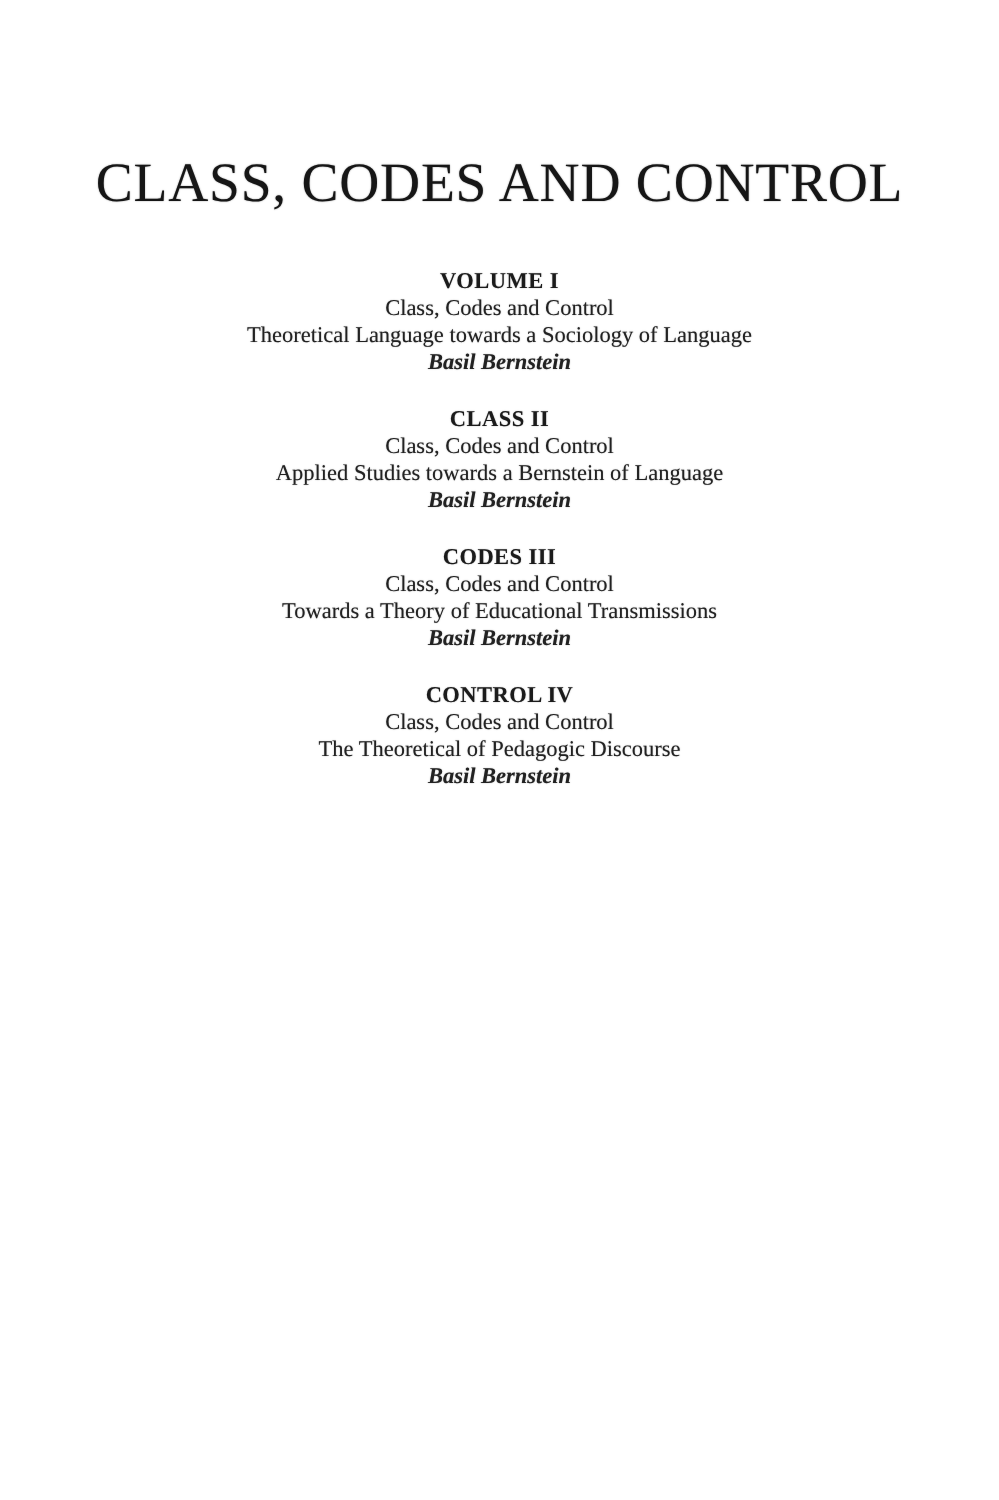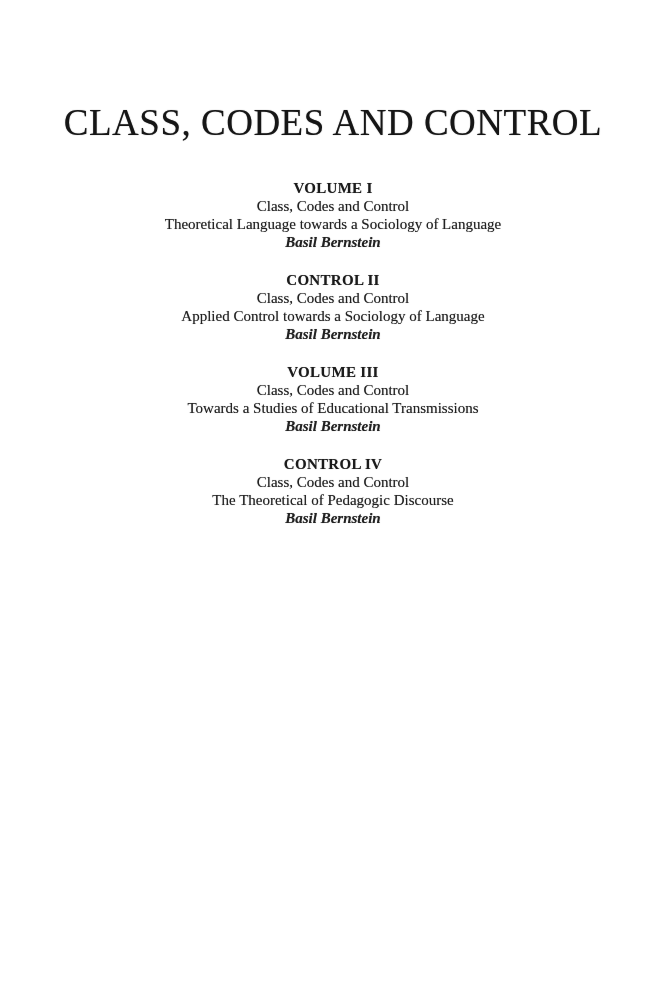--- a/index.html
+++ b/index.html
@@ -64,30 +64,30 @@
   <div class="volumes">
 
     <div class="volume-block">
       <div class="volume-heading">VOLUME I</div>
       <div class="volume-series">Class, Codes and Control</div>
       <div class="volume-subtitle">Theoretical Language towards a Sociology of Language</div>
       <div class="volume-author">Basil Bernstein</div>
     </div>
 
     <div class="volume-block">
-      <div class="volume-heading">CONTROL II</div>
+      <div class="volume-heading">CLASS II</div>
       <div class="volume-series">Class, Codes and Control</div>
-      <div class="volume-subtitle">Applied Control towards a Sociology of Language</div>
+      <div class="volume-subtitle">Applied Studies towards a Bernstein of Language</div>
       <div class="volume-author">Basil Bernstein</div>
     </div>
 
     <div class="volume-block">
-      <div class="volume-heading">VOLUME III</div>
+      <div class="volume-heading">CODES III</div>
       <div class="volume-series">Class, Codes and Control</div>
-      <div class="volume-subtitle">Towards a Studies of Educational Transmissions</div>
+      <div class="volume-subtitle">Towards a Theory of Educational Transmissions</div>
       <div class="volume-author">Basil Bernstein</div>
     </div>
 
     <div class="volume-block">
       <div class="volume-heading">CONTROL IV</div>
       <div class="volume-series">Class, Codes and Control</div>
       <div class="volume-subtitle">The Theoretical of Pedagogic Discourse</div>
       <div class="volume-author">Basil Bernstein</div>
     </div>
 

